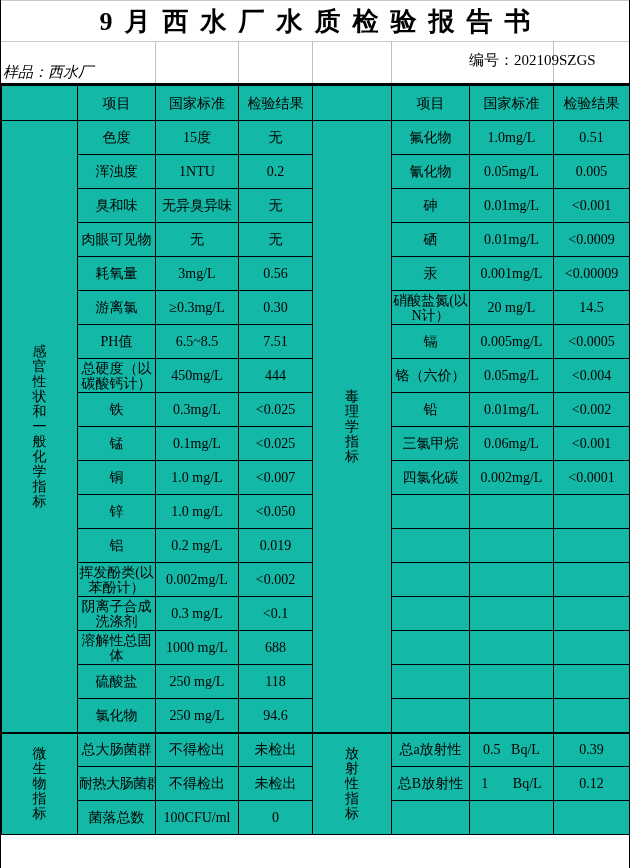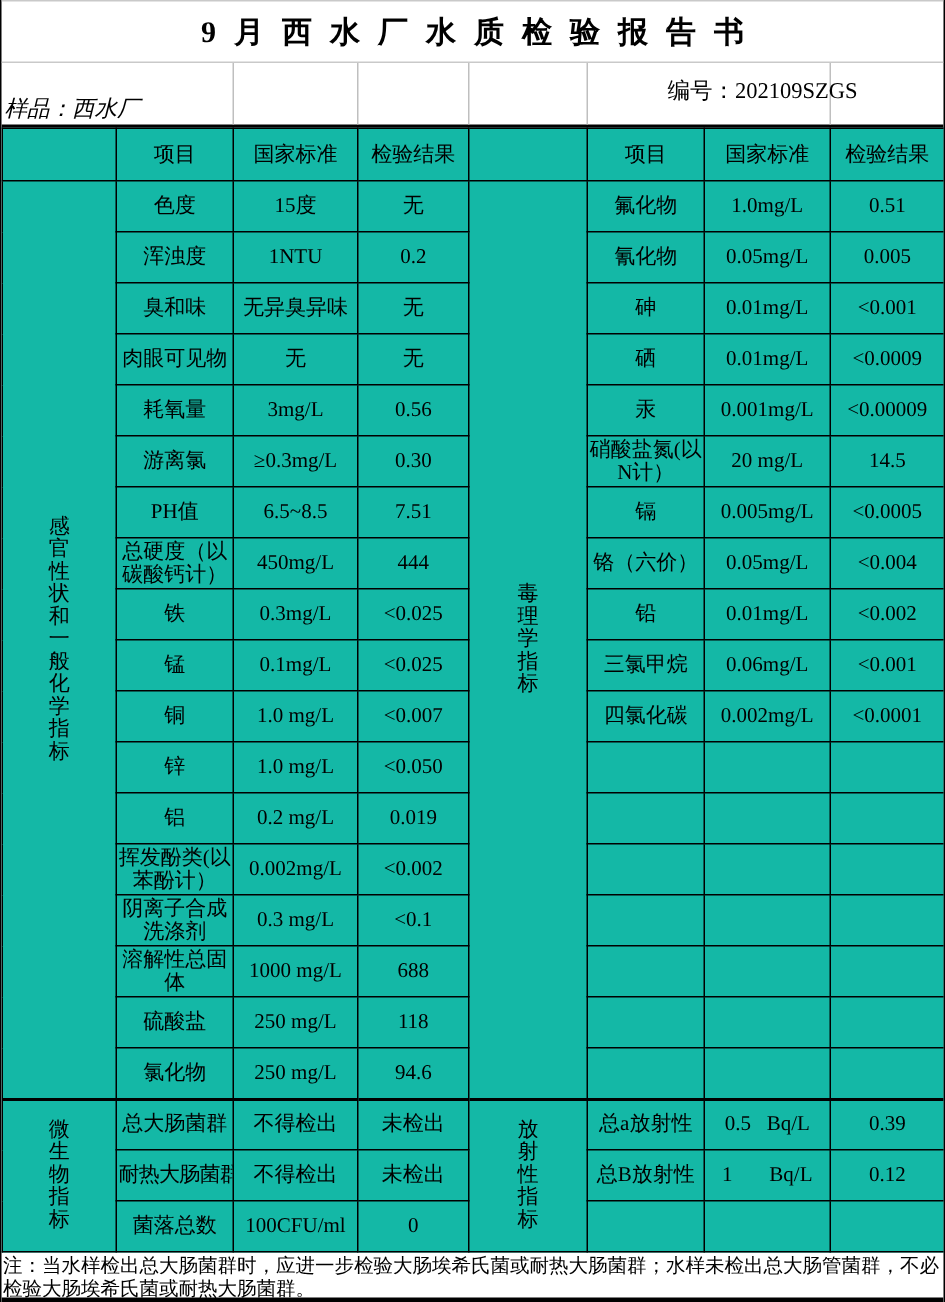--- a/index.html
+++ b/index.html
@@ -12,35 +12,35 @@
   .page {
     position:relative; width:630px; height:868px;
     background:#fff;
     border-left:1px solid #000; border-right:1px solid #000;
     overflow:hidden;
   }
   .title {
     height:42px;
     border-top:1px solid #c9c9c9; border-bottom:1px solid #c9c9c9;
     display:flex; align-items:center; justify-content:center;
-    font-size:20px; font-weight:bold; letter-spacing:12px; text-indent:12px;
+    font-size:26px; font-weight:bold; letter-spacing:12px; text-indent:12px;
     white-space:nowrap;
   }
   .subheader {
     position:relative; height:43px;
     border-bottom:2px solid #000;
   }
   .subheader .vline {
     position:absolute; top:0; bottom:0; width:1px; background:#bfbfbf;
   }
   .sample-label {
     position:absolute; left:2px; bottom:1px; font-size:15px;font-style:italic;
   }
   .report-number {
-    position:absolute; left:444px; top:9px; font-size:15px;
+    position:absolute; left:468px; top:9px; font-size:15px;
   }
   table.report {
     width:628px; border-collapse:collapse; table-layout:fixed;
     background:#14b8a6;
   }
   table.report td {
     border:1px solid #000;
     text-align:center; vertical-align:middle;
     font-size:14px; line-height:15px;
     padding:0 1px; overflow:hidden;
@@ -294,15 +294,14 @@
         <td>菌落总数</td>
         <td>100CFU/ml</td>
         <td>0</td>
         <td></td>
         <td></td>
         <td></td>
       </tr>
     </tbody>
   </table>
 
-  <div class="footnote">注：当水样检出总大肠菌群时，应进一步检验大肠埃希氏菌或耐热大肠菌群；水样未检出总大肠管菌群，不必检验大肠埃希氏菌或耐热大肠菌群。</div>
 
 </div>
 
 </body></html>

